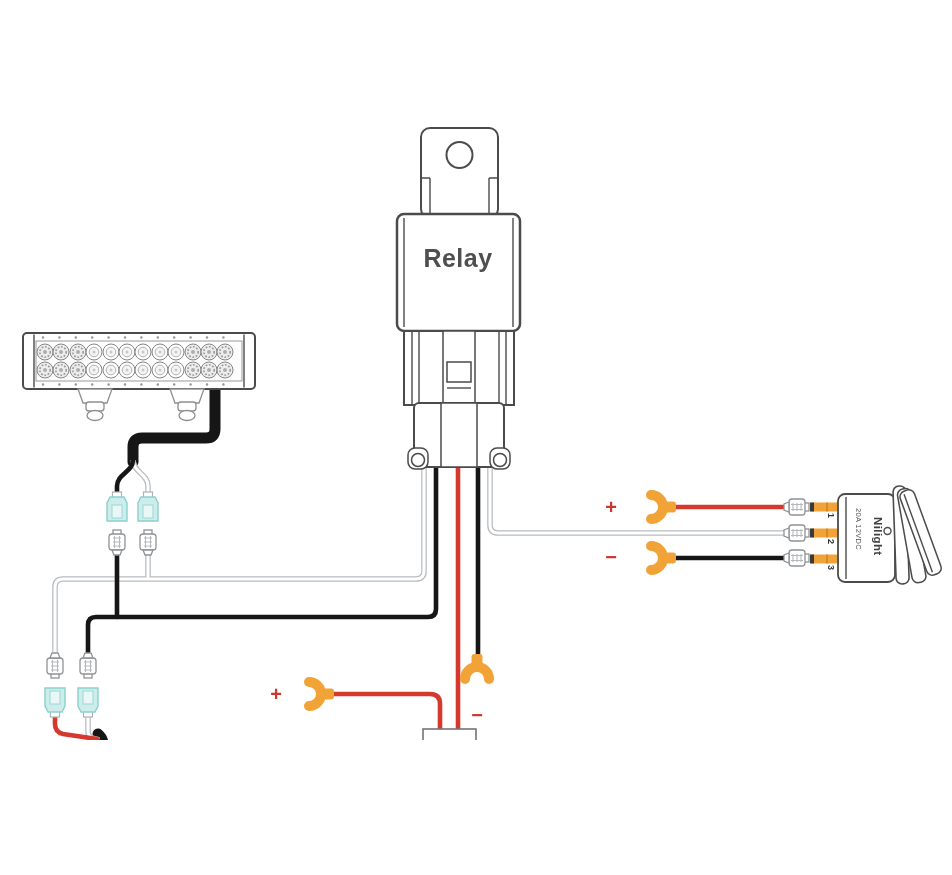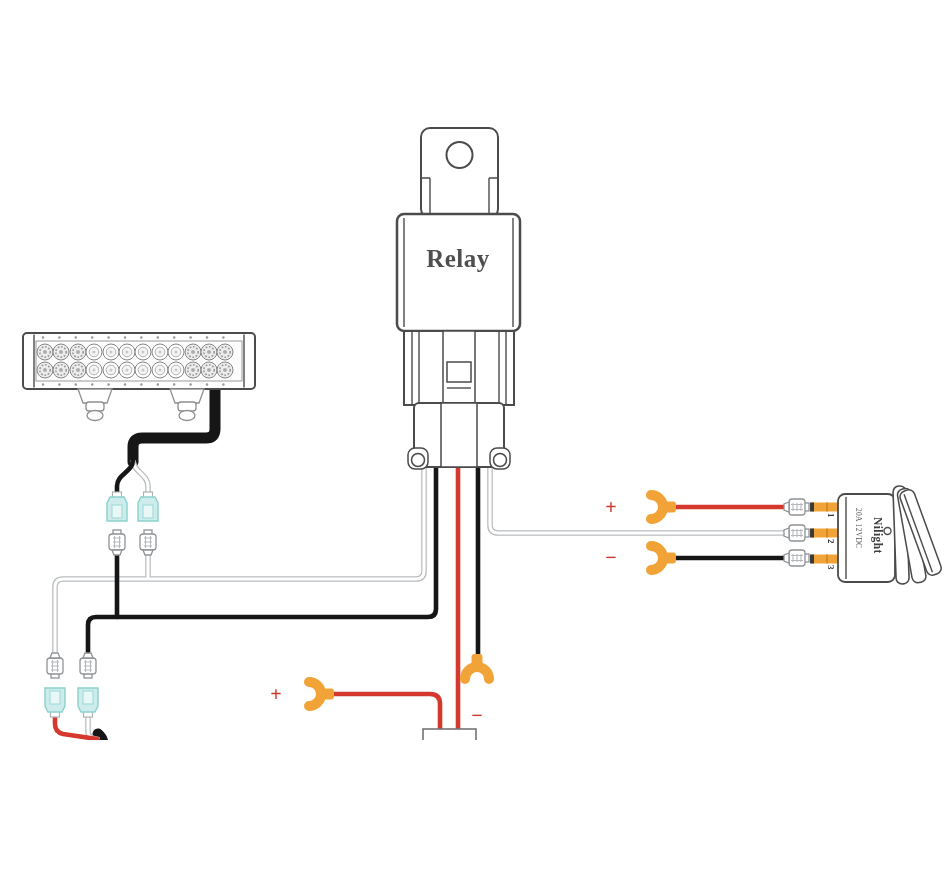--- a/index.html
+++ b/index.html
@@ -1,17 +1,17 @@
 <!DOCTYPE html>
 <html><head>
 <meta charset="utf-8">
 <style>
   html,body{margin:0;padding:0;background:#fff;}
   .stage{position:relative;width:952px;height:740px;background:#ffffff;overflow:hidden;
-         font-family:Liberation Serif, serif;}
+         font-family:Liberation Sans, sans-serif;}
   svg{position:absolute;left:0;top:0;}
   
   .ol   {fill:#ffffff;stroke:#4b4b4b;stroke-width:2;}
   .ol15 {fill:#ffffff;stroke:#4b4b4b;stroke-width:1.5;}
   .oln  {fill:none;stroke:#4b4b4b;stroke-width:1.4;}
   .olg  {fill:#ffffff;stroke:#8f9396;stroke-width:1.3;}
   .olgn {fill:none;stroke:#b5b9bc;stroke-width:1.1;}
   
   .cable{fill:none;stroke:#161616;stroke-width:11;stroke-linejoin:round;stroke-linecap:round;}
   .wblk {fill:none;stroke:#161616;stroke-width:4.6;stroke-linejoin:round;stroke-linecap:round;}

